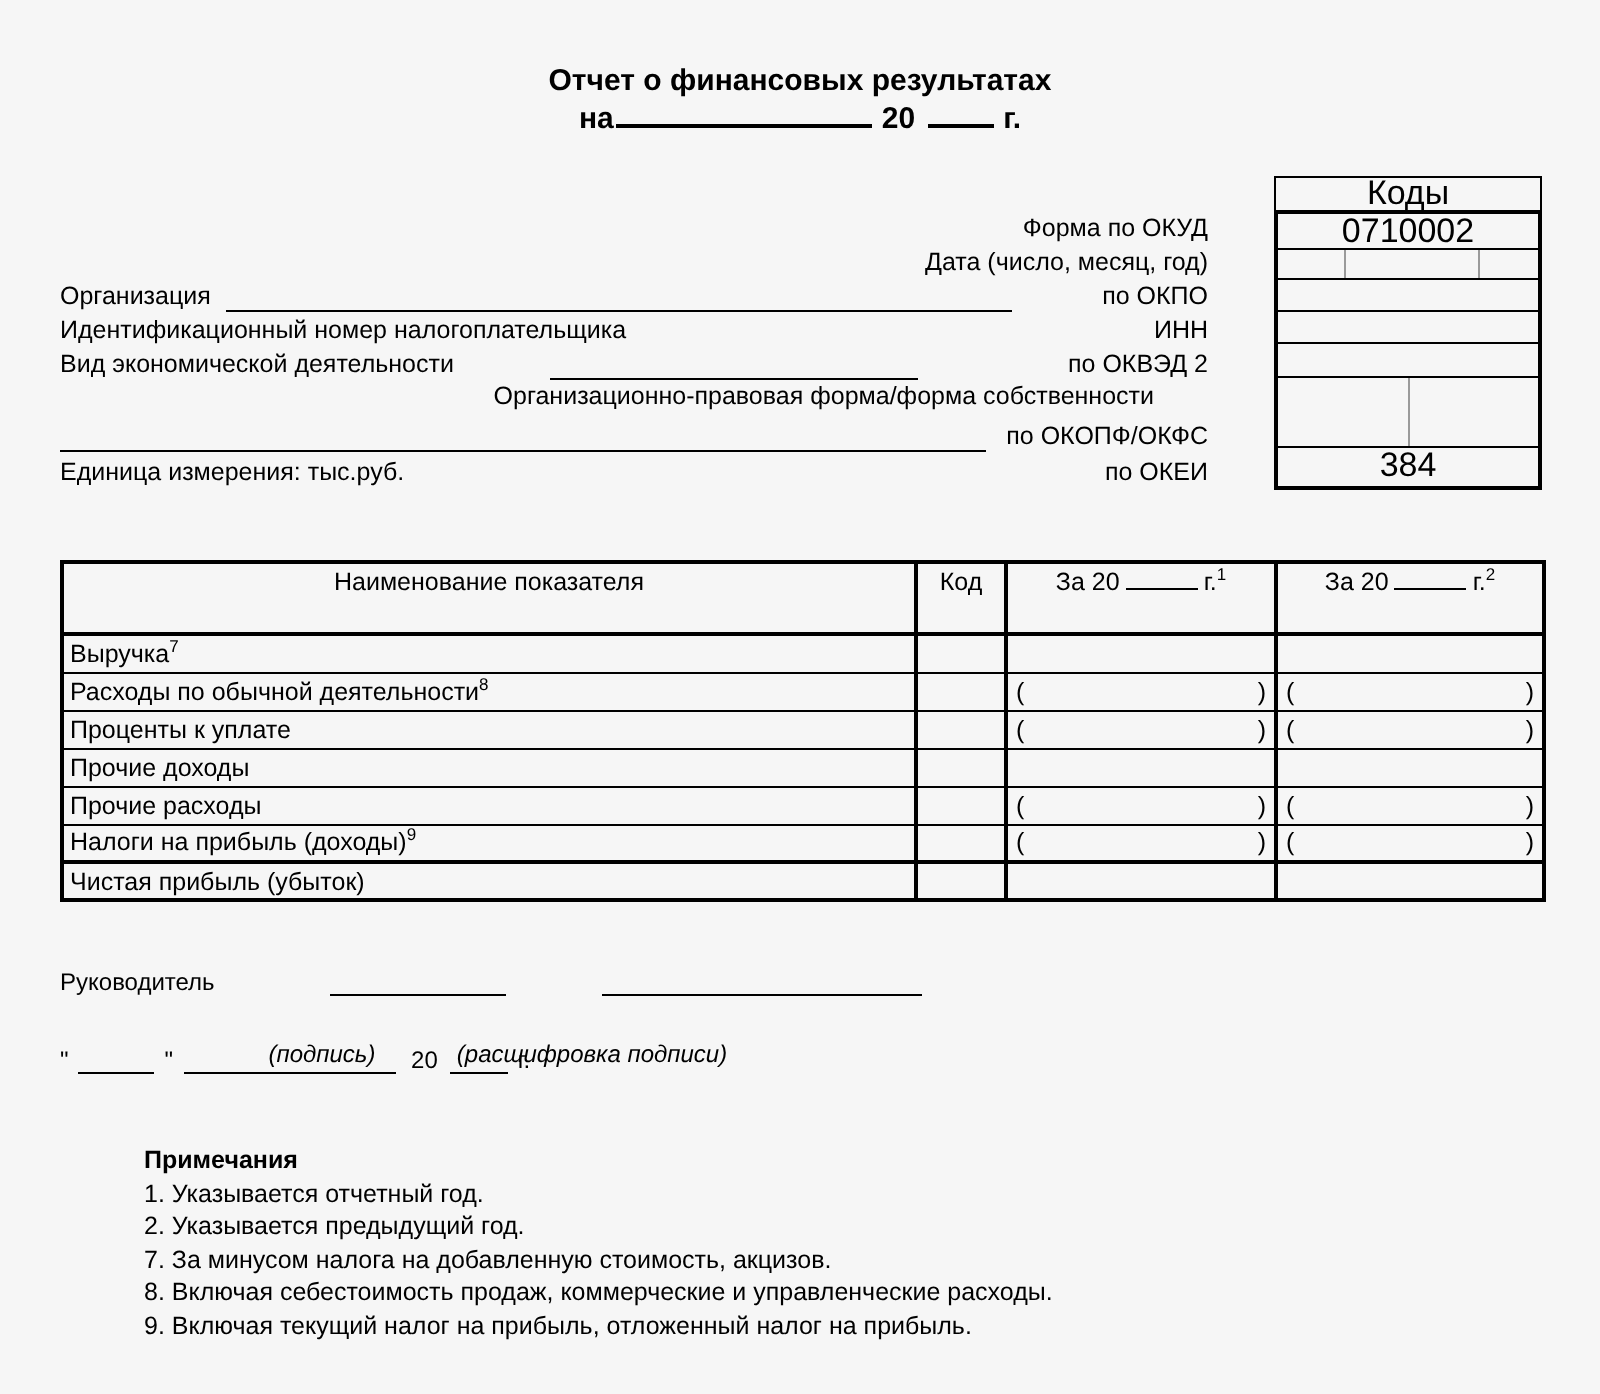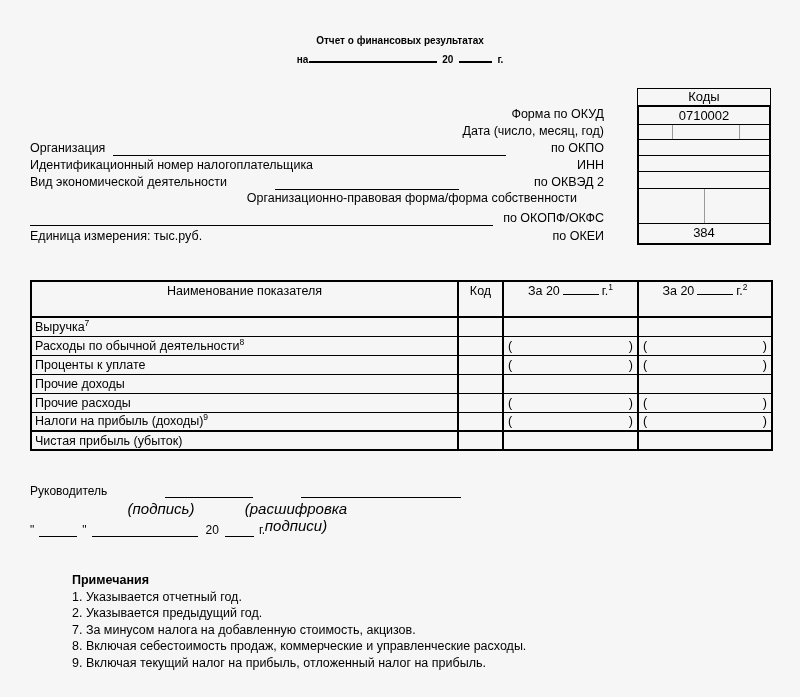--- a/index.html
+++ b/index.html
@@ -3,36 +3,36 @@
 <meta charset="utf-8">
 <style>
   * { margin:0; padding:0; box-sizing:border-box; }
   html,body { background:#f6f6f6; }
   #page {
     position:relative; width:800px; height:697px; background:#f6f6f6;
     font-family:"Liberation Sans", sans-serif; color:#000; overflow:hidden;
   }
   
   #title-block { position:absolute; top:31px; left:0; right:0; text-align:center;
-    font-weight:bold; font-size:10px; line-height:19px; }
+    font-weight:bold; font-size:15px; line-height:19px; }
   .tu { display:inline-block; border-bottom:2px solid #000; height:5px; }
   .tu-long { width:128px; margin:0 5px 0 1px; }
   .tu-short { width:33px; margin:0 5px 0 6px; }
   
   .hrow { position:absolute; left:30px; width:574px; height:16px; display:flex;
     align-items:flex-end; font-size:12.5px; line-height:15px; white-space:nowrap; }
   .bl { border-bottom:1px solid #000; height:13px; }
   .grow { flex:1; }
   .sp { flex:1; }
   .ml8 { margin-left:8px; }
   .mr45 { margin-right:45px; }
   .mr35 { margin-right:35px; }
   .mr10 { margin-right:10px; }
   
-  #codes { position:absolute; left:608px; top:88px; width:163px; font-size:13px;padding-left:29px; }
+  #codes { position:absolute; left:608px; top:88px; width:163px; font-size:17px;padding-left:29px; }
   #kody-head { height:17px; border:1px solid #000; border-bottom:none;
     text-align:center; line-height:16px; }
   #codes-main { border:2px solid #000; }
   .crow { border-bottom:1px solid #000; text-align:center; }
   .crow:last-child { border-bottom:none; }
   .r-okud { height:18px; line-height:17px; }
   .r-date { height:15px; display:flex; }
   .r-date .dc1 { width:25%; }
   .r-date .dc2 { width:52%; border-left:1px solid #9a9a9a; }
   .r-date .dc3 { flex:1; border-left:1px solid #9a9a9a; }
@@ -56,21 +56,21 @@
   .pc { float:right; }
   #indic .total-row td { border-top:2px solid #000; }
   .hu { display:inline-block; border-bottom:1px solid #000; width:36px; height:4px; margin:0 3px; }
   sup { font-size:8.5px; line-height:0; }
   
   #sig-row { position:absolute; left:30px; top:484px; display:flex; align-items:flex-end;
     font-size:12px; line-height:14px;gap:34px; }
   .sl { border-bottom:1px solid #000; height:12px; }
   .sl1 { width:88px; margin-left:24px; }
   .sl2 { width:160px; margin-left:14px; }
-  .cap { position:absolute; text-align:center; font-style:italic; font-size:15px; }
+  .cap { position:absolute; text-align:center; font-style:italic; font-size:12px;margin-top:20px; }
   #cap-sign { left:117px; top:500px; width:88px; }
   #cap-name { left:216px; top:500px; width:160px; }
   #date-row { position:absolute; left:30px; top:523px; display:flex; align-items:flex-end;
     font-size:12px; line-height:14px; }
   .dl { border-bottom:1px solid #000; height:12px; }
   .dl1 { width:38px; margin:0 5px; }
   .dl2 { width:106px; margin:0 8px 0 5px; }
   .dl3 { width:29px; margin:0 5px 0 6px; }
   
   #notes { position:absolute; left:72px; top:572px; font-size:12.5px; line-height:16.6px; }

